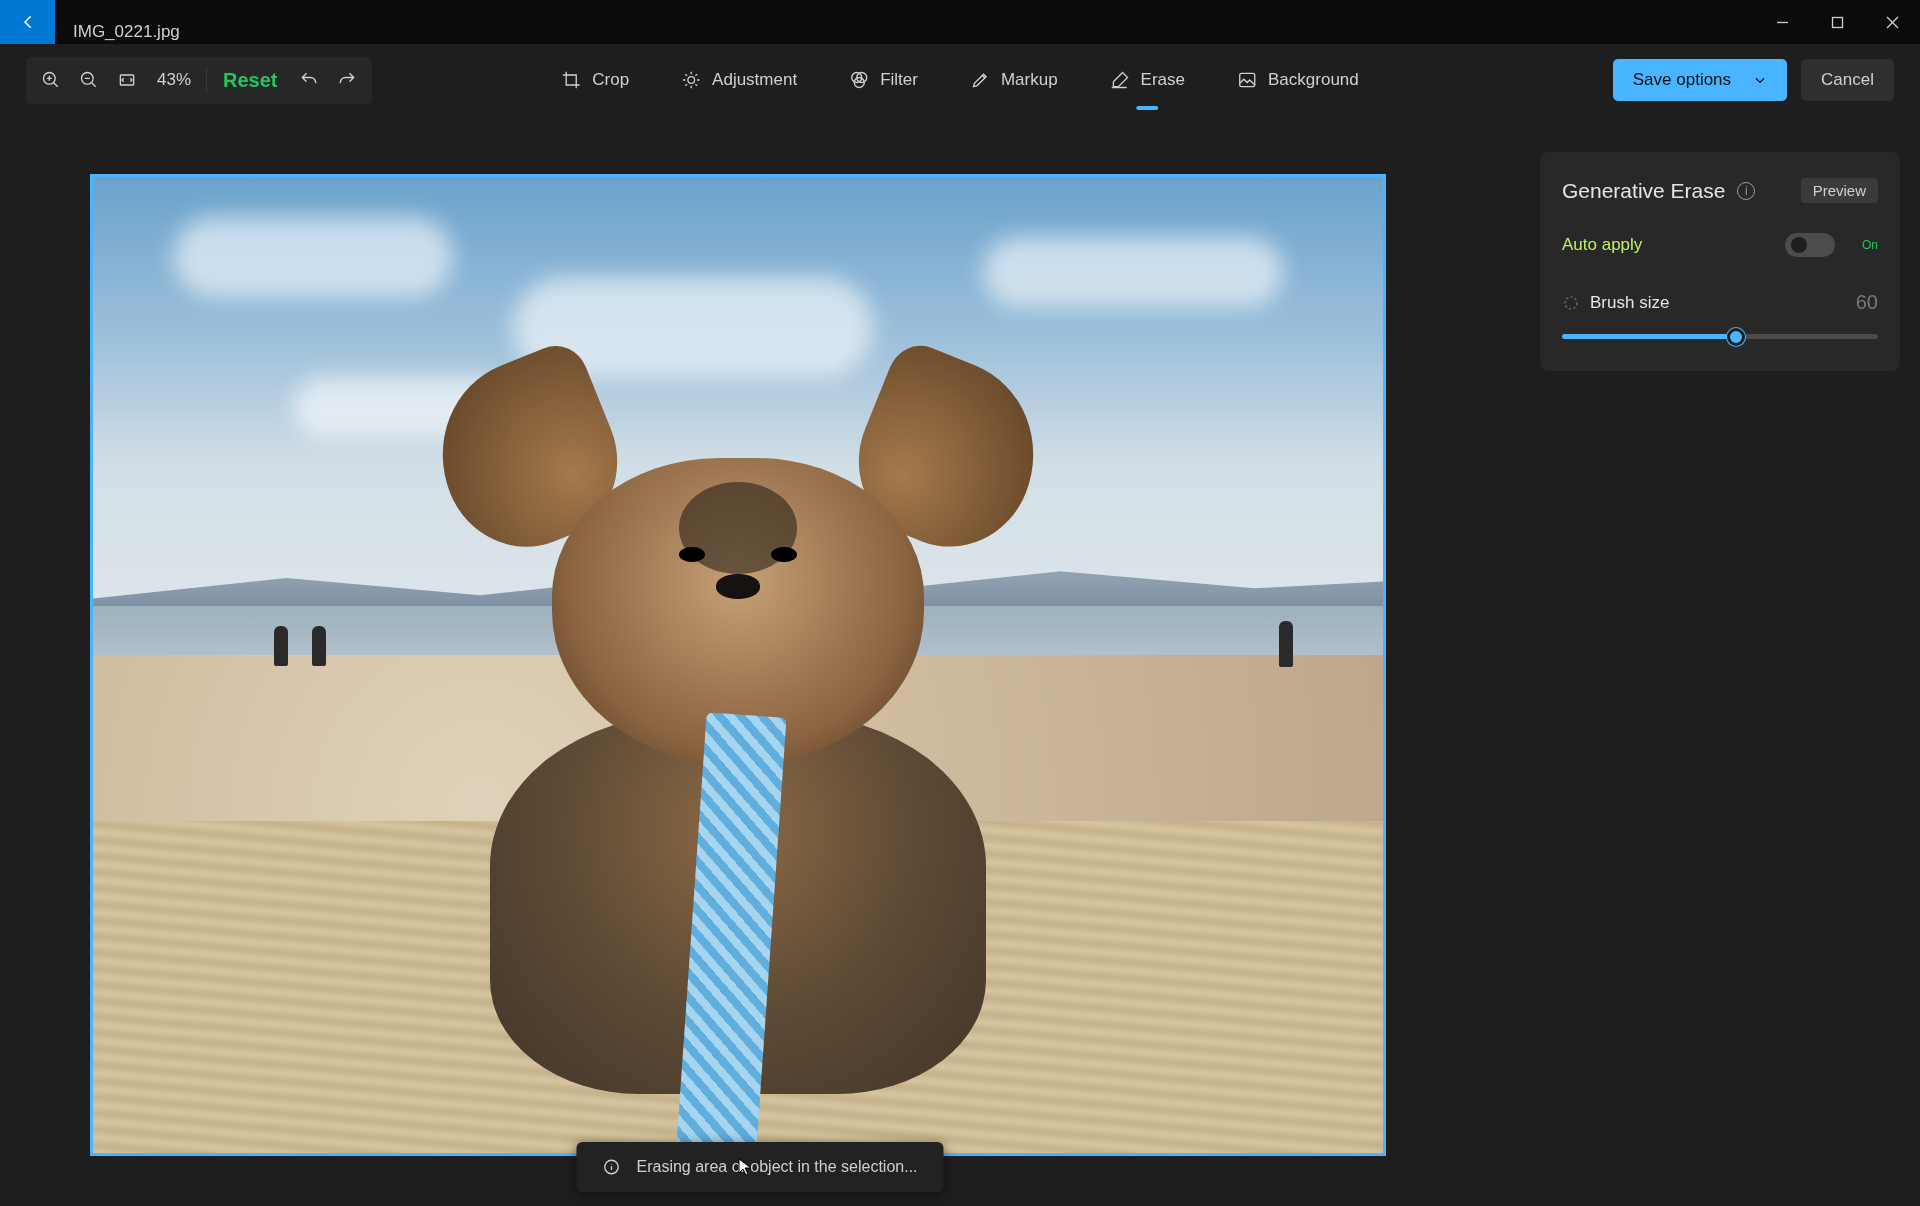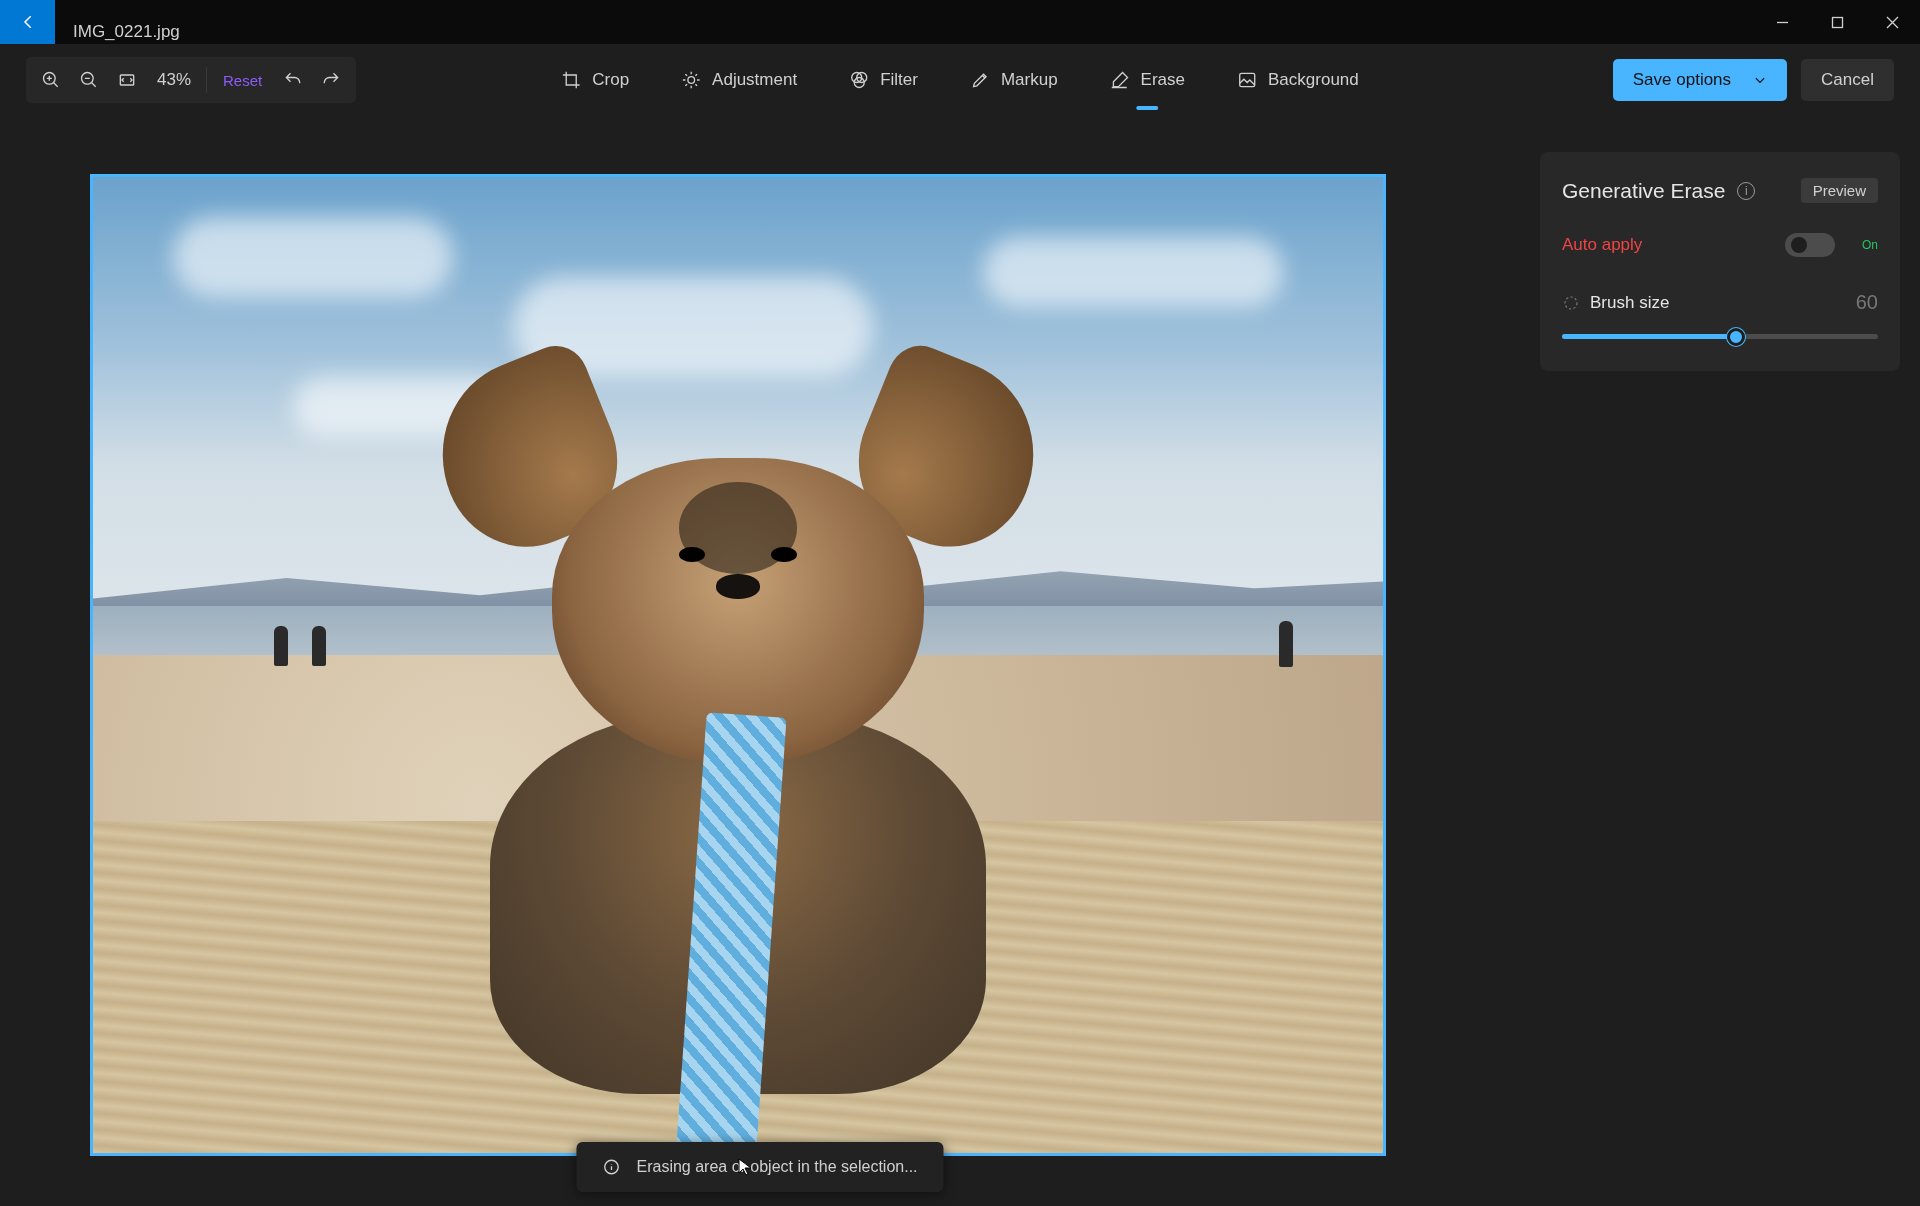--- a/index.html
+++ b/index.html
@@ -14,21 +14,21 @@
   .win-btn { width: 55px; height: 44px; display: flex; align-items: center; justify-content: center; }
   .win-btn svg { width: 13px; height: 13px; stroke: #d0d0d0; fill: none; stroke-width: 1.3; }
 
   
   .toolbar { height: 72px; background: #1e1e1e; display: flex; align-items: center; padding: 0 26px; position: relative; }
   .zoom-group { display: flex; align-items: center; gap: 0; background: #272727; border-radius: 5px; padding: 4px 6px; }
   .icon-btn { width: 38px; height: 38px; display: flex; align-items: center; justify-content: center; border-radius: 4px; }
   .icon-btn svg { width: 20px; height: 20px; stroke: #d0d0d0; fill: none; stroke-width: 1.6; }
   .zoom-pct { font-size: 17px; color: #d0d0d0; padding: 0 11px; }
   .divider { width: 1px; height: 26px; background: #3a3a3a; margin: 0 4px; }
-  .reset-btn { font-size: 15px; color: #8b5cf6; padding: 8px 12px; border-radius: 4px; }
+  .reset-btn { font-size: 20px; color: #22c55e; padding: 8px 12px; border-radius: 4px; font-weight: bold; }
 
   .tabs { position: absolute; left: 50%; transform: translateX(-50%); display: flex; gap: 44px; }
   .tab { display: flex; align-items: center; gap: 11px; font-size: 17px; color: #d0d0d0; padding: 6px 4px; position: relative; }
   .tab svg { width: 20px; height: 20px; stroke: #d0d0d0; fill: none; stroke-width: 1.6; }
   .tab.active::after { content: ""; position: absolute; bottom: -14px; left: 50%; transform: translateX(-50%); width: 22px; height: 4px; border-radius: 3px; background: #49b4ff; }
 
   .right-actions { margin-left: auto; display: flex; gap: 14px; align-items: center; }
   .save-btn { background: #49b4ff; color: #111; font-size: 17px; padding: 11px 20px; border-radius: 5px; display: flex; align-items: center; gap: 22px; }
   .save-btn svg { width: 14px; height: 14px; stroke: #111; fill: none; stroke-width: 2; }
   .cancel-btn { background: #2f2f2f; color: #d0d0d0; font-size: 17px; padding: 11px 20px; border-radius: 5px; }
@@ -70,21 +70,21 @@
   .cursor svg { fill: #fff; stroke: #000; stroke-width: 1; }
 
   
   .panel { width: 400px; padding: 36px 20px 20px; }
   .panel-card { background: #282828; border-radius: 8px; padding: 26px 22px 32px; }
   .panel-head { display: flex; align-items: center; gap: 12px; }
   .panel-title { font-size: 21px; color: #e5e5e5; }
   .info-ic { width: 18px; height: 18px; border: 1.6px solid #9a9a9a; border-radius: 50%; display: flex; align-items: center; justify-content: center; font-size: 12px; color: #9a9a9a; }
   .badge { margin-left: auto; background: #3b3b3b; padding: 4px 12px; border-radius: 4px; font-size: 15px; color: #d0d0d0; }
   .row { display: flex; align-items: center; justify-content: space-between; margin-top: 30px; }
-  .row-label { font-size: 17px; color: #ef4444; }
+  .row-label { font-size: 17px; color: #bef264; }
   .row-dim .row-label { color: #e5e5e5; text-align: center; }
   .toggle { width: 50px; height: 24px; background: #4c4c4c; border-radius: 13px; position: relative; }
   .toggle::after { content: ""; position: absolute; width: 16px; height: 16px; background: #1e1e1e; border-radius: 50%; top: 4px; left: 6px; }
   .toggle-label { font-size: 12px; color: #22c55e; margin-left: 27px; }
   .row-brush { display: flex; align-items: center; gap: 10px; margin-top: 34px; color: #777; }
   .row-brush svg { width: 18px; height: 18px; stroke: #777; fill: none; stroke-width: 1.6; }
   .row-brush .val { margin-left: auto; font-size: 20px; }
   .slider { margin-top: 20px; height: 5px; background: #4c4c4c; border-radius: 3px; position: relative; }
   .slider-fill { position: absolute; left: 0; top: 0; bottom: 0; width: 55%; background: #49b4ff; border-radius: 3px; }
   .slider-thumb { position: absolute; top: 50%; left: 55%; transform: translate(-50%, -50%); width: 18px; height: 18px; background: #49b4ff; border-radius: 50%; border: 3px solid #1e1e1e; box-shadow: 0 0 0 1px #49b4ff; }

